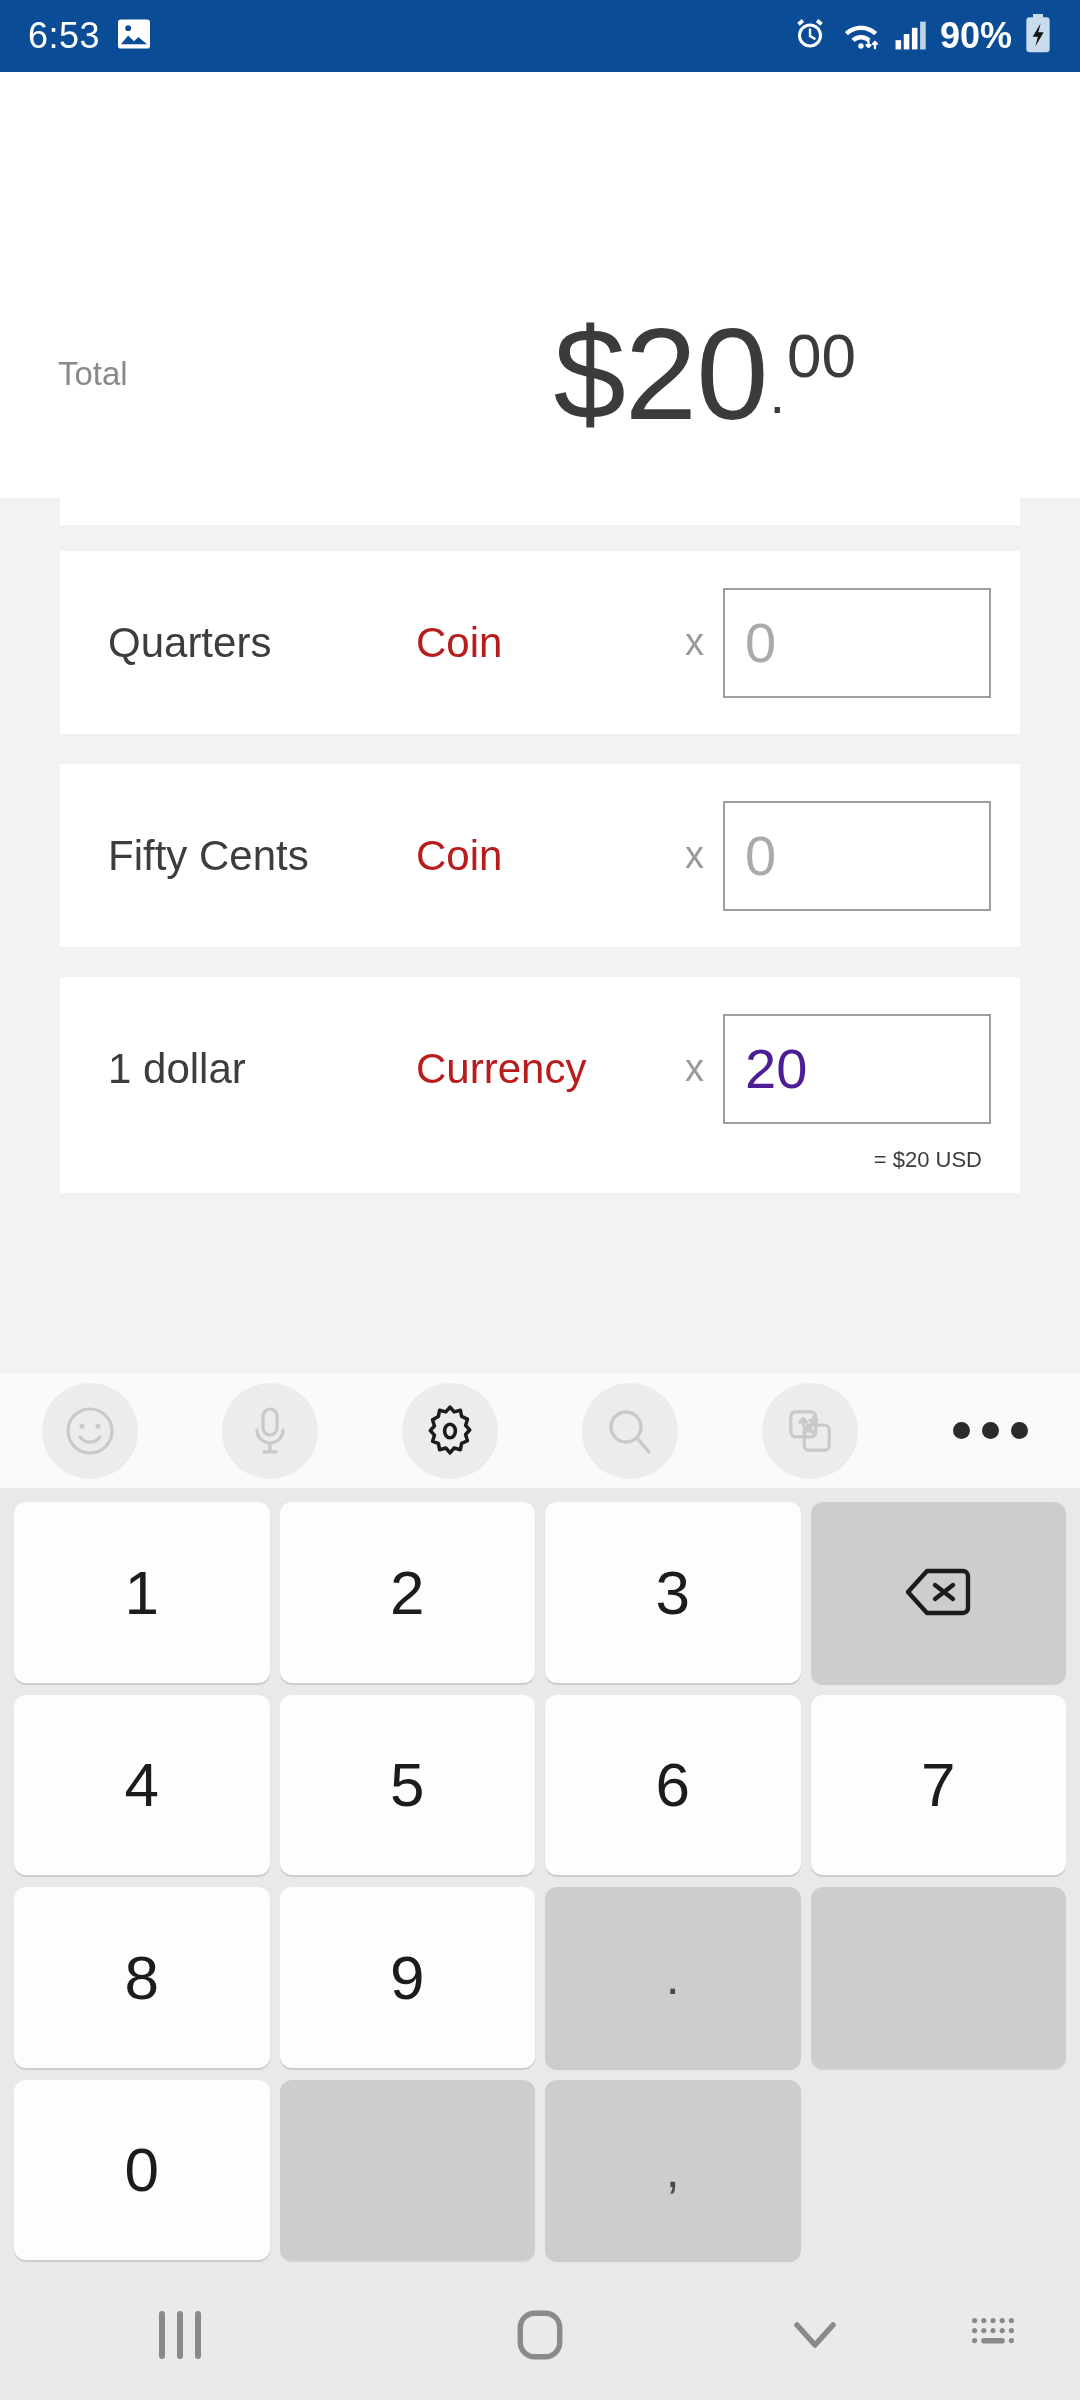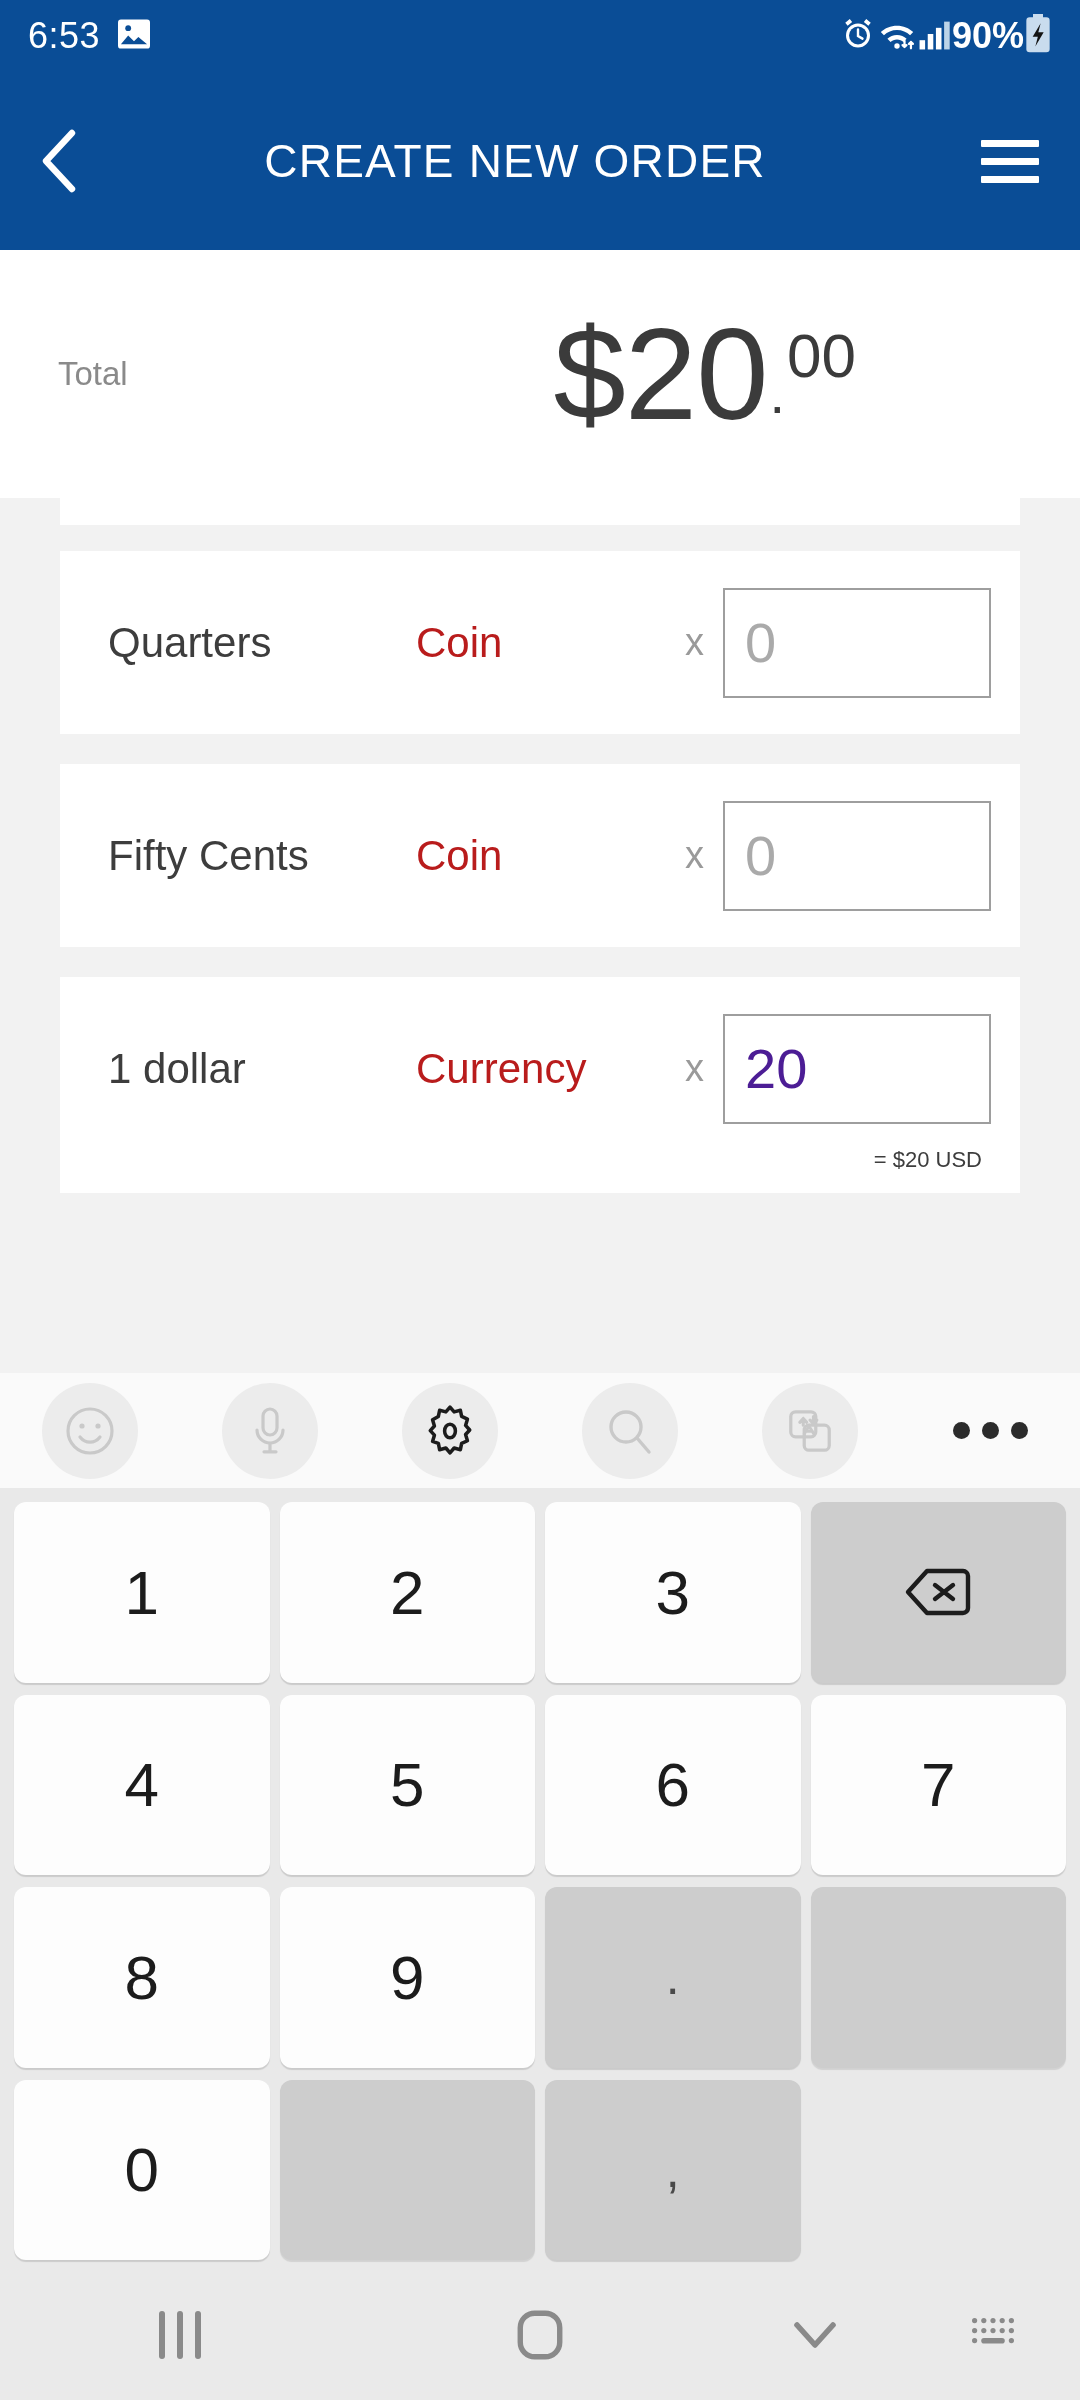--- a/index.html
+++ b/index.html
@@ -12,21 +12,21 @@
   #screen { position:relative; width:1080px; height:2400px; }
 
   
   .statusbar{
     position:absolute; top:0; left:0; width:1080px; height:72px;
     background:#0a4d96; display:flex; align-items:center;
     padding:0 28px; color:#ffffff;
   }
   .sb-left{ display:flex; align-items:center; gap:16px; }
   .sb-time{ font-size:36px; letter-spacing:.5px; }
-  .sb-right{ margin-left:auto; display:flex; align-items:center; }
+  .sb-right{ margin-left:auto; display:flex; align-items:center; gap:12px; }
   .sb-pct{ font-size:36px; font-weight:600; letter-spacing:0; }
   .sb-ic{ display:block; }
 
   
   .appbar{
     position:absolute; top:72px; left:0; width:1080px; height:178px;
     background:#0a4d96; display:flex; align-items:center;
   }
   .back-btn{ width:120px; height:178px; display:flex; align-items:center; justify-content:center; }
   .appbar-title{
@@ -186,35 +186,20 @@
       <span class="sb-ic">
         <svg width="28" height="40" viewBox="0 0 16 24">
             <rect x="5" y="0" width="6" height="2.5" fill="#c9dcee"></rect>
             <rect x="1" y="2" width="14" height="21" rx="2" fill="#c9dcee"></rect>
             <path d="M9.6 5.5L4.8 13.6h3.1L6.4 19.5l5-8.6H8.2z" fill="#141414"></path>
           </svg>
       </span>
     </div>
   </div>
 
-  <div class="appbar">
-    <div class="back-btn">
-      <svg width="44" height="64" viewBox="0 0 22 32">
-          <path d="M17 2L4 16l13 14" stroke="#fff" stroke-width="3.2" fill="none" stroke-linecap="round" stroke-linejoin="round"></path>
-        </svg>
-    </div>
-    <div class="appbar-title">CREATE NEW ORDER</div>
-    <div class="menu-btn">
-      <span class="hamburger">
-        <span></span>
-          <span></span>
-          <span></span>
-      </span>
-    </div>
-  </div>
 
   <div class="total-panel">
     <div class="total-label">Total</div>
     <div class="total-amount">
       <span class="amt-main">$20</span>
       <span class="amt-dot">.</span>
       <span class="amt-cents">00</span>
     </div>
   </div>
 

